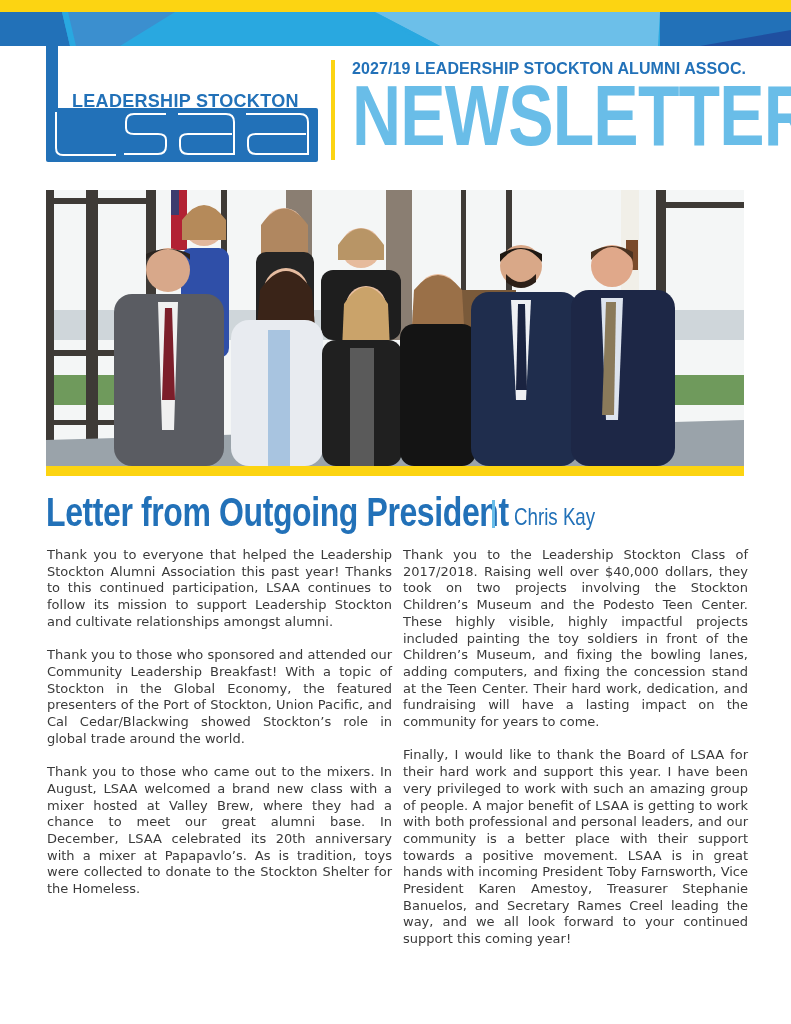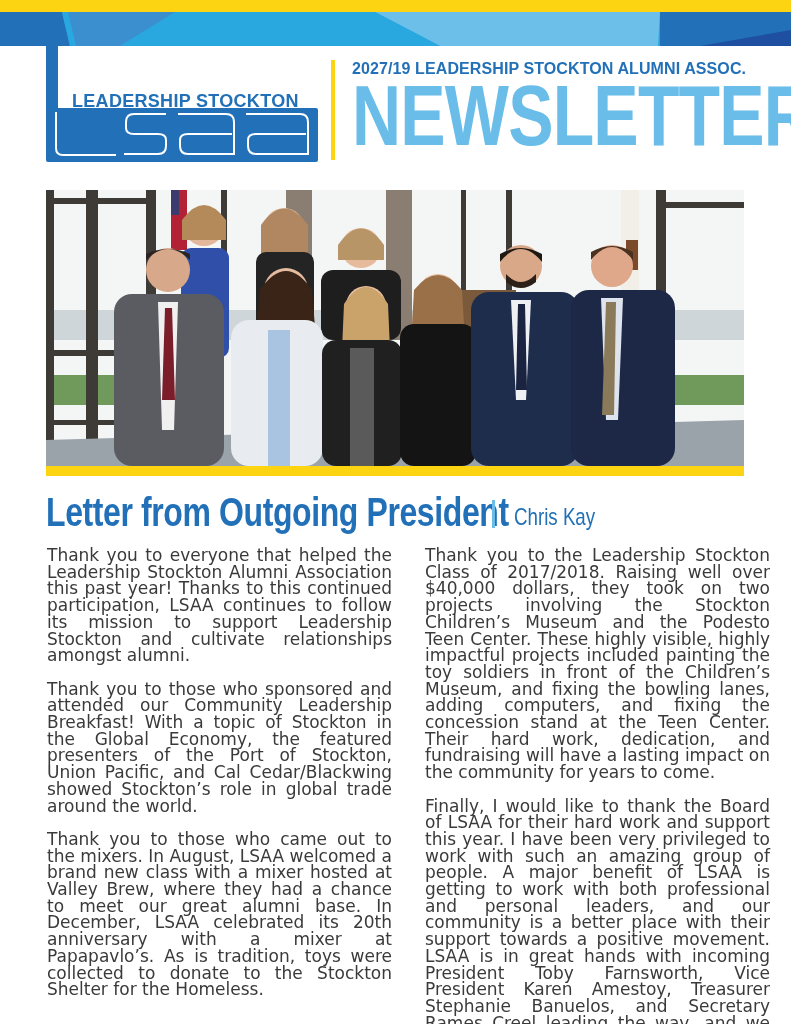--- a/index.html
+++ b/index.html
@@ -27,23 +27,23 @@
   .photo { position: absolute; left: 46px; top: 190px; width: 698px; height: 276px; overflow: hidden; background: #d8dde0; }
   .photo svg { display: block; }
   .photo-bar { position: absolute; left: 46px; top: 466px; width: 698px; height: 10px; background: #fcd412; }
 
   
   .section-title { position: absolute; left: 46px; top: 490px; font-family: "Liberation Sans", sans-serif; font-weight: bold; font-size: 40px; color: #2271b8; white-space: nowrap; transform: scaleX(0.8); transform-origin: left top; letter-spacing: -0.5px; }
   .title-divider { position: absolute; left: 492px; top: 500px; width: 3px; height: 28px; background: #69bde8; }
   .author { position: absolute; left: 514px; top: 503px; font-family: "Liberation Sans", sans-serif; font-size: 24px; color: #2271b8; white-space: nowrap; transform: scaleX(0.78); transform-origin: left top; }
 
   
-  .col { position: absolute; top: 547px; width: 345px; font-family: "DejaVu Sans", sans-serif; font-size: 17px; line-height: 16.7px; color: #3a3a3a; text-align: justify; }
+  .col { position: absolute; top: 547px; width: 345px; font-family: "DejaVu Sans", sans-serif; font-size: 13px; line-height: 16.7px; color: #3a3a3a; text-align: justify; }
   .col.left { left: 47px; }
-  .col.right { left: 425px; }
+  .col.right { left: 403px; }
   .col p { margin: 0 0 16.7px 0; }
 </style>
 </head>
 <body>
 
 <div class="top-yellow"></div>
 <div class="blue-band">
   <svg width="791" height="34" viewBox="0 0 791 34">
     <rect x="0" y="0" width="791" height="34" fill="#29a8e0"></rect>
     <polygon points="0,0 62,0 70,34 0,34" fill="#2271b8"></polygon>

